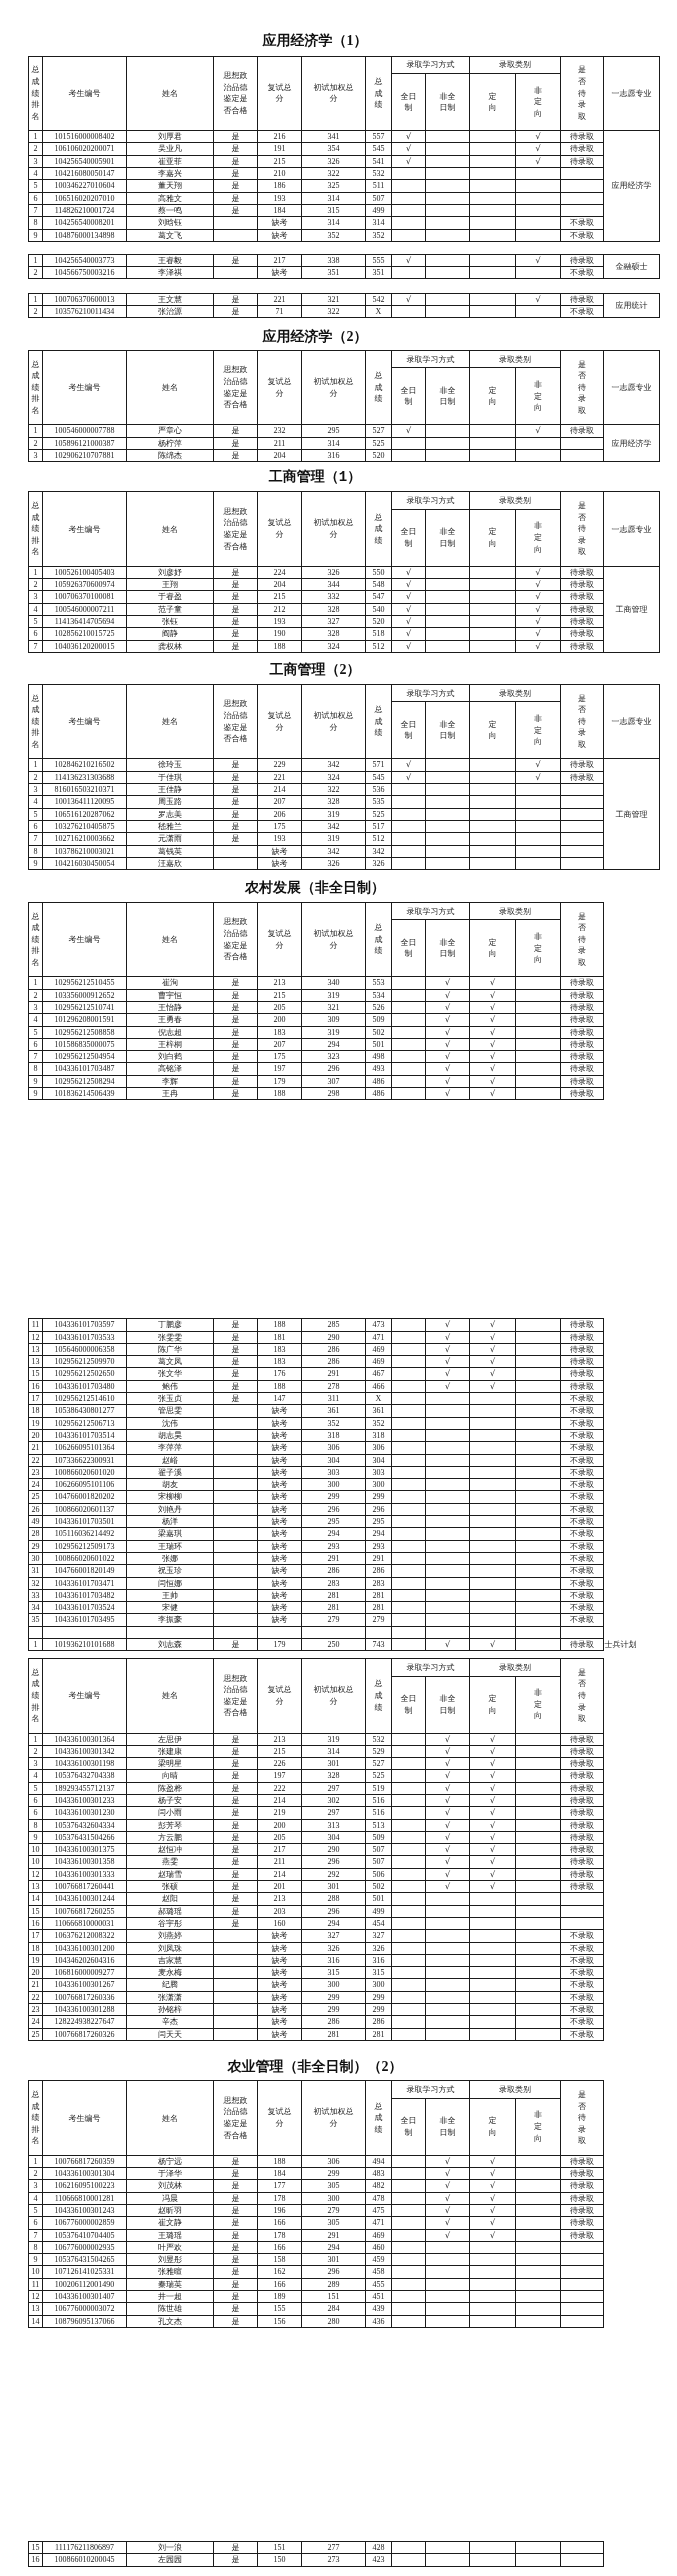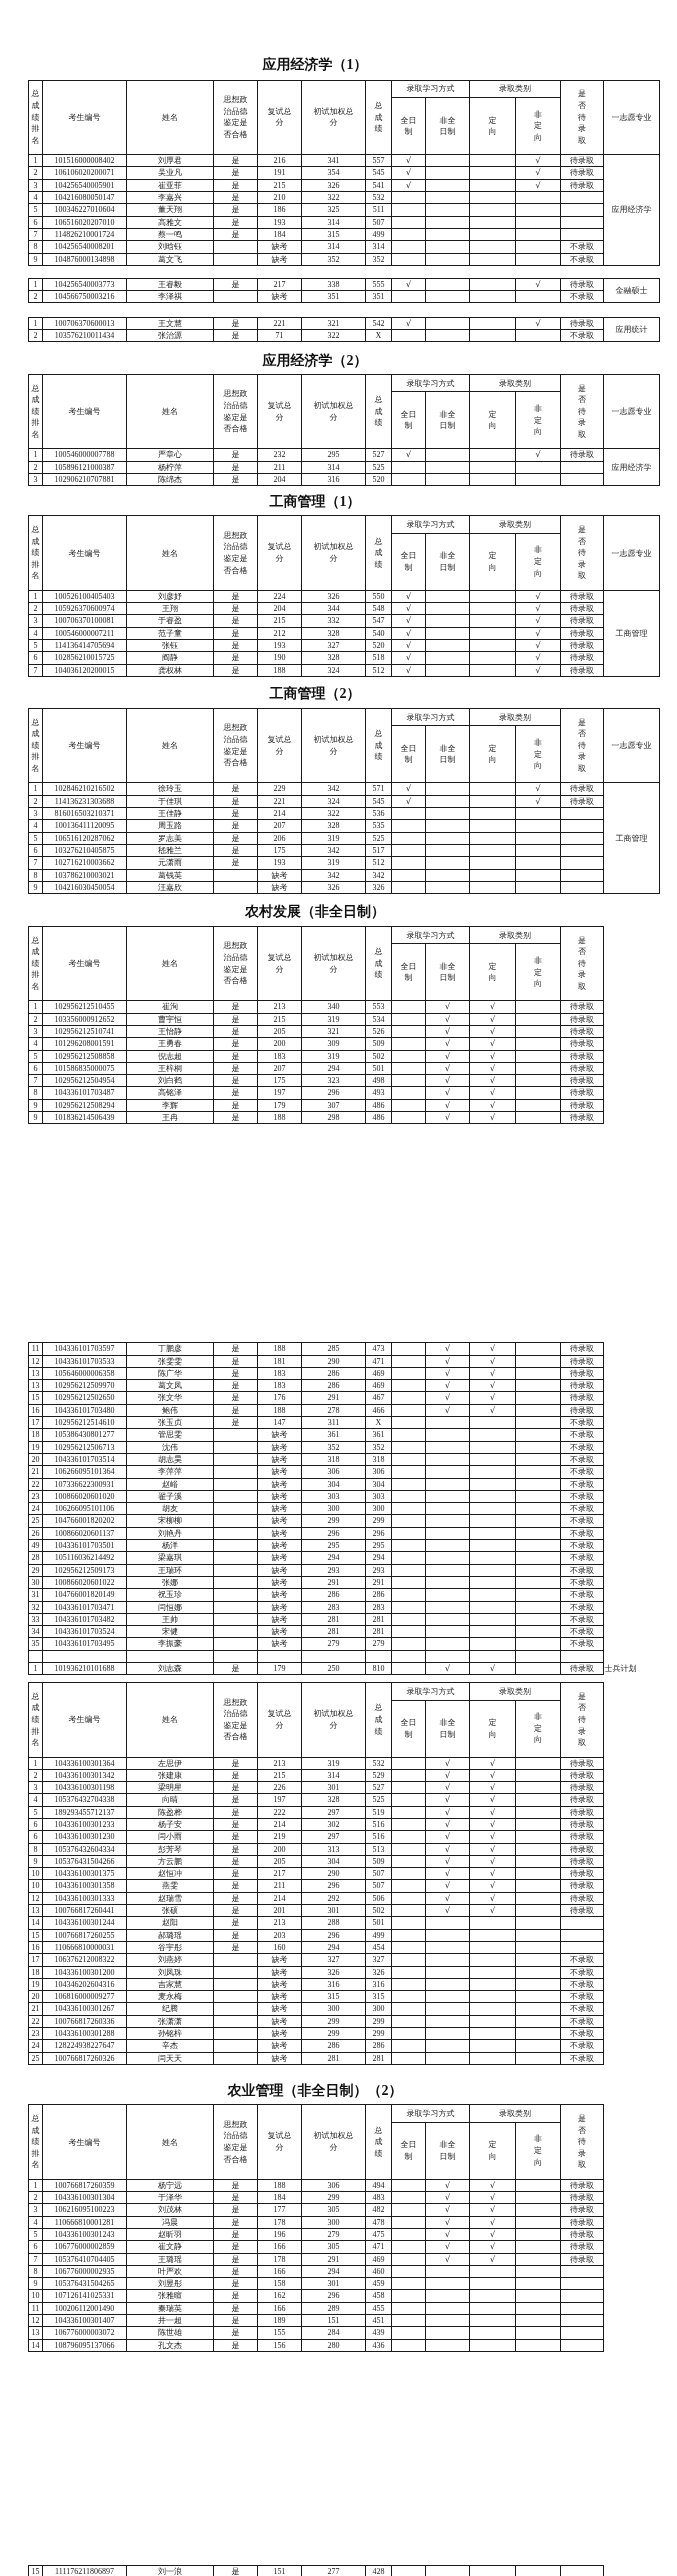--- a/index.html
+++ b/index.html
@@ -24,21 +24,21 @@
   .c5{width:42px;}
   .majorcell{font-size:8px;}
   .outside-label{position:absolute;left:calc(100% + 2.6px);bottom:1.3px;font-size:8px;
        white-space:nowrap;}
   .check{font-family:"DejaVu Sans",sans-serif;}
 </style>
 </head>
 <body>
 
 <div id="doc">
-    <div class="section-title" style="margin-top: 32px;">应用经济学（1）</div>
+    <div class="section-title" style="margin-top: 8px;">应用经济学（1）</div>
     <div class="table-wrap" style="width: 630px; margin-top: 6.6px;">
       <table>
         <colgroup>
           <col style="width: 14px;">
           <col style="width: 84px;">
           <col style="width: 87px;">
           <col style="width: 44px;">
           <col style="width: 44px;">
           <col style="width: 64px;">
           <col style="width: 26px;">
@@ -380,21 +380,21 @@
             <td>520</td>
             <td></td>
             <td></td>
             <td></td>
             <td></td>
             <td></td>
           </tr>
         </tbody>
       </table>
     </div>
-    <div class="section-title" style="margin-top: 6.6px;">工商管理（1）</div>
+    <div class="section-title" style="margin-top: 6.6px; font-family: Liberation Mono, monospace;">工商管理（1）</div>
     <div class="table-wrap" style="width: 630px; margin-top: 5.3px;">
       <table>
         <colgroup>
           <col style="width: 14px;">
           <col style="width: 84px;">
           <col style="width: 87px;">
           <col style="width: 44px;">
           <col style="width: 44px;">
           <col style="width: 64px;">
           <col style="width: 26px;">
@@ -1261,21 +1261,21 @@
             <td></td>
             <td></td>
           </tr>
           <tr>
             <td>1</td>
             <td>101936210101688</td>
             <td>刘志森</td>
             <td>是</td>
             <td>179</td>
             <td>250</td>
-            <td>810</td>
+            <td>743</td>
             <td></td>
             <td class="check">√</td>
             <td class="check">√</td>
             <td></td>
             <td>待录取</td>
           </tr>
         </tbody>
       </table>
       <span class="outside-label">士兵计划</span>
     </div>

